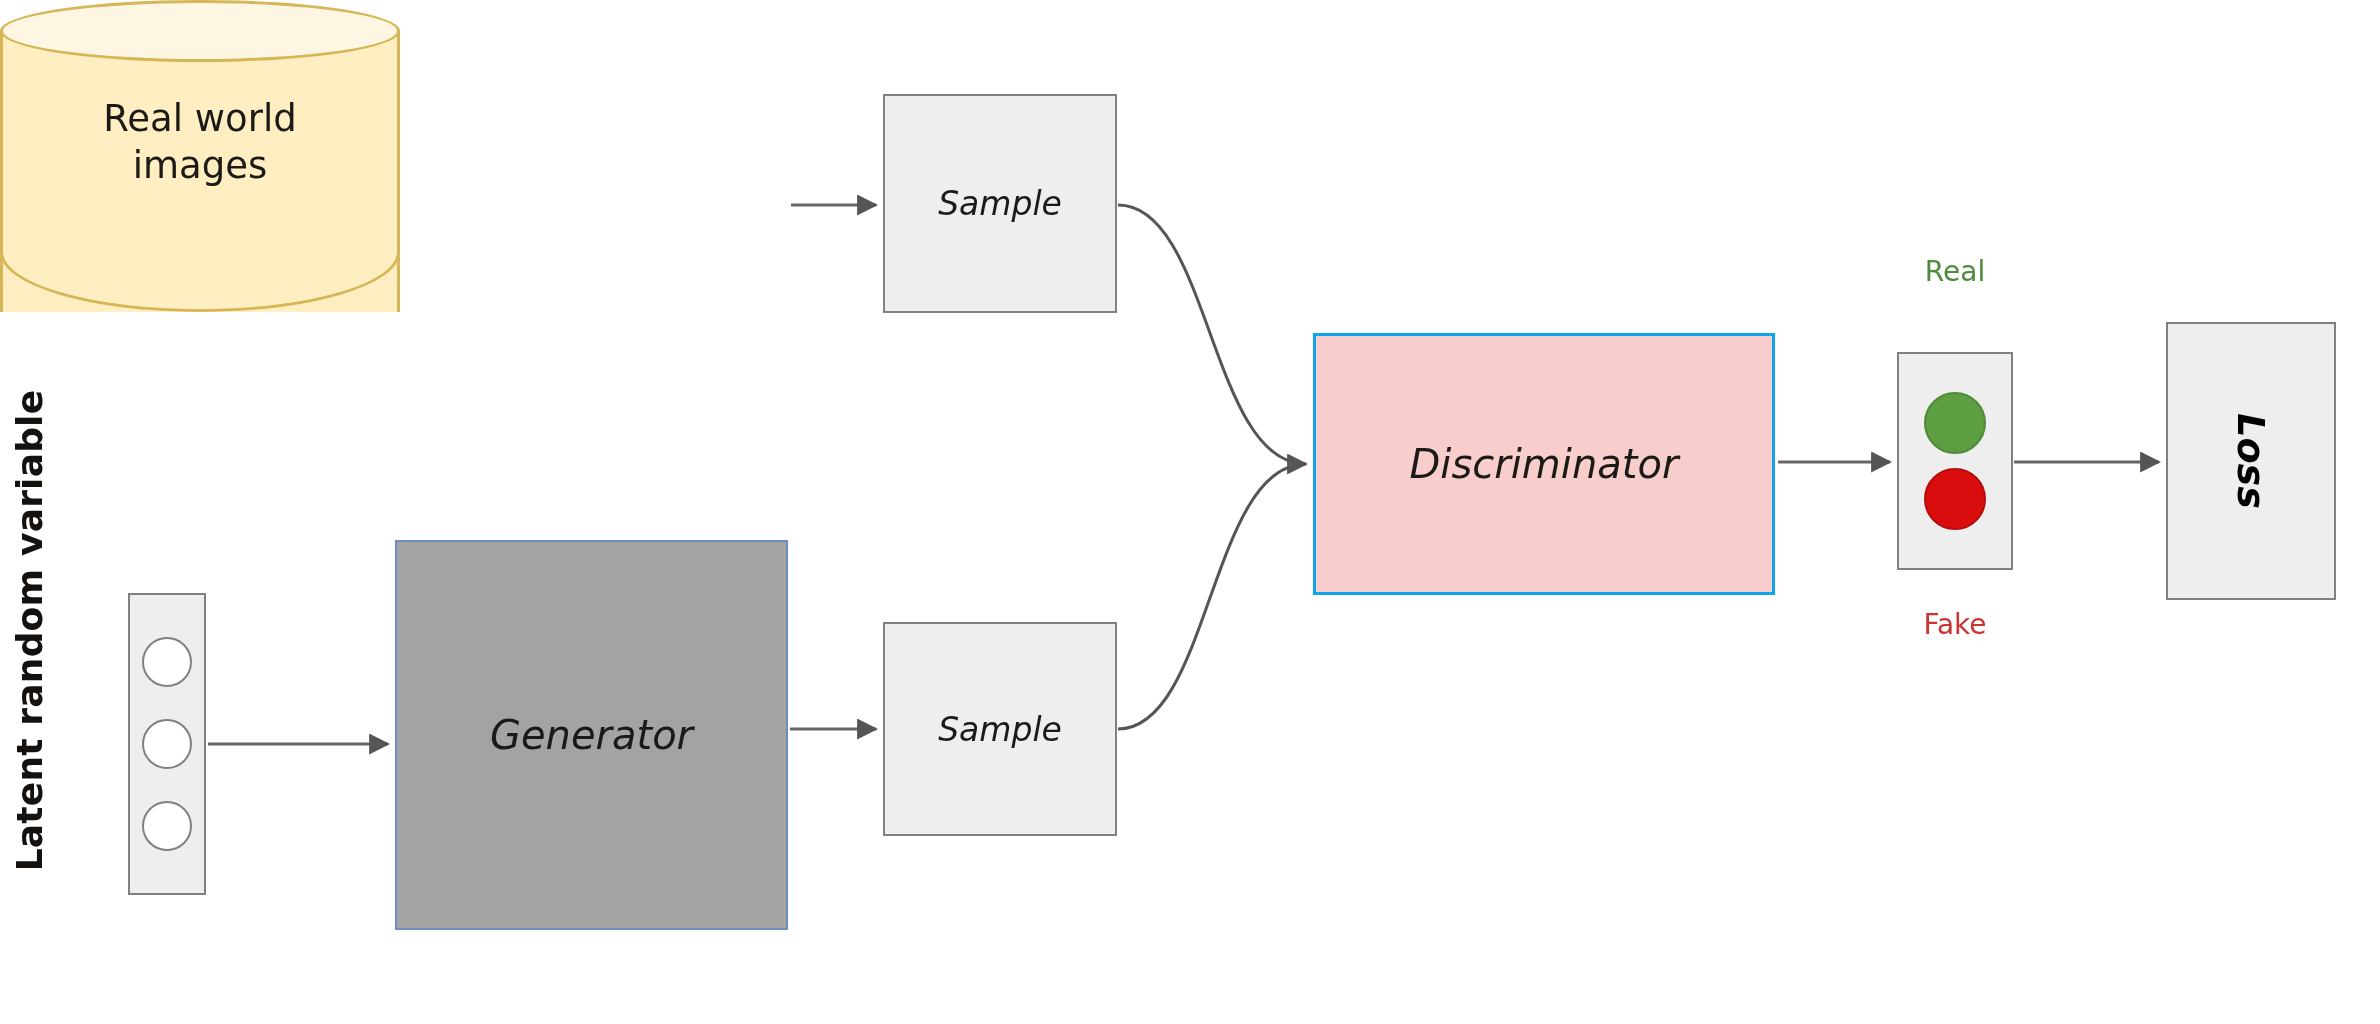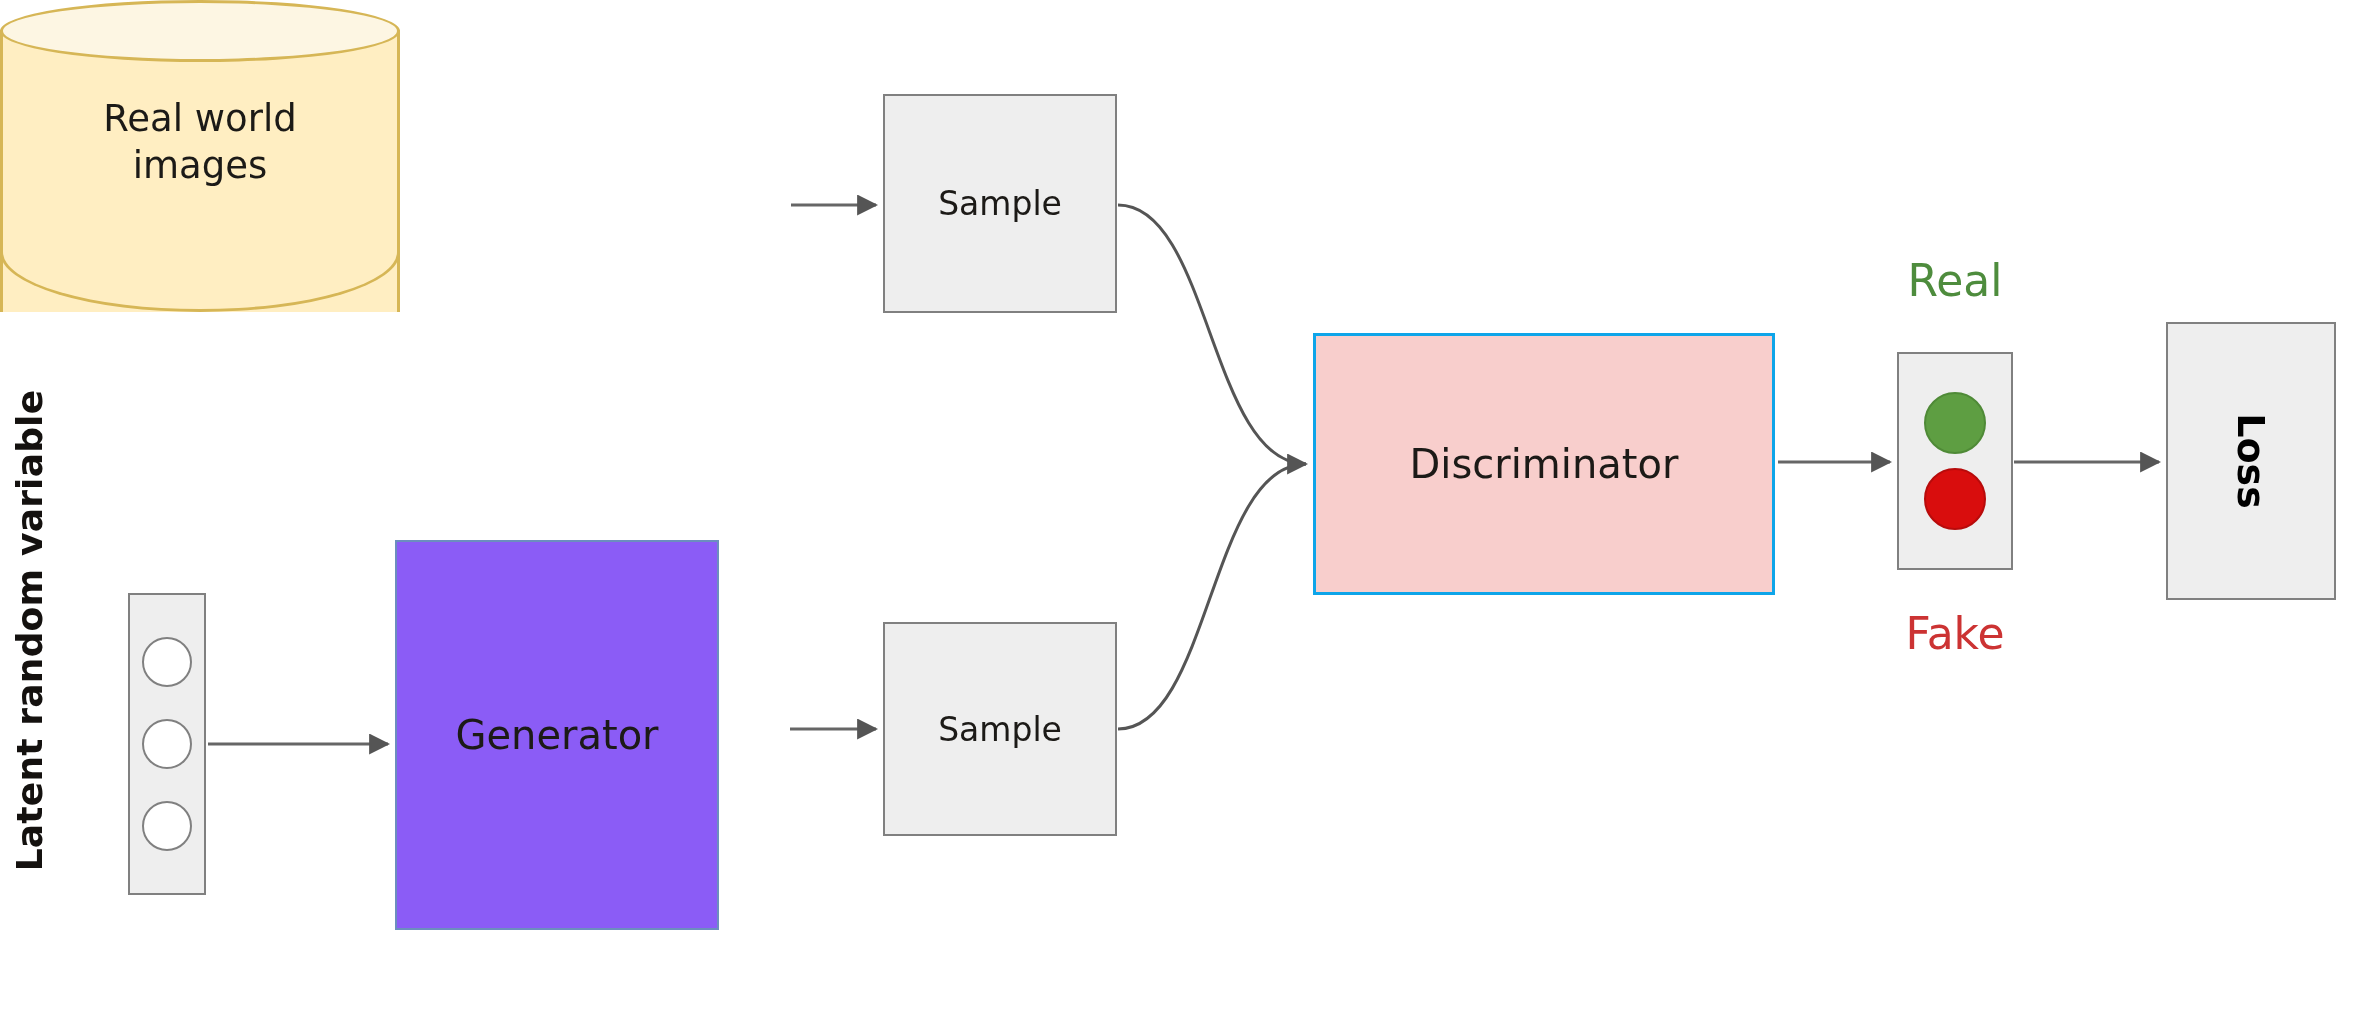--- a/index.html
+++ b/index.html
@@ -25,20 +25,21 @@
     height: 1024px;
     pointer-events: none;
   }
   .node {
     position: absolute;
     box-sizing: border-box;
     display: flex;
     align-items: center;
     justify-content: center;
     text-align: right;
+    font-style: italic;
   }
 
   
   #latent-caption {
     position: absolute;
     left: 0px;
     top: 300px;
     width: 60px;
     height: 660px;
     display: flex;
@@ -147,23 +148,23 @@
   }
   .sample-label {
     font-size: 33px;
     color: #1c1a17;
   }
 
   
   #generator {
     left: 395px;
     top: 540px;
-    width: 324px;
+    width: 393px;
     height: 390px;
-    background: #8b5cf6;
+    background: #a3a3a3;
     border: 2px solid #6c8ebf;
   }
   #generator .node-label {
     font-size: 40px;
     color: #1c1a17;
   }
 
   
   #discriminator {
     left: 1313px;
@@ -195,21 +196,21 @@
     border-radius: 50%;
     box-sizing: border-box;
   }
   .tl-green { background: #5e9e42; border: 2px solid #4f8a37; }
   .tl-red   { background: #d90d0d; border: 2px solid #b80b0b; }
 
   .tl-caption {
     position: absolute;
     width: 200px;
     text-align: center;
-    font-size: 44px;
+    font-size: 28px;
   }
   #label-real {
     left: 1855px;
     top: 255px;
     color: #4e8c3d;
   }
   #label-fake {
     left: 1855px;
     top: 598px;
     color: #cc3333;

